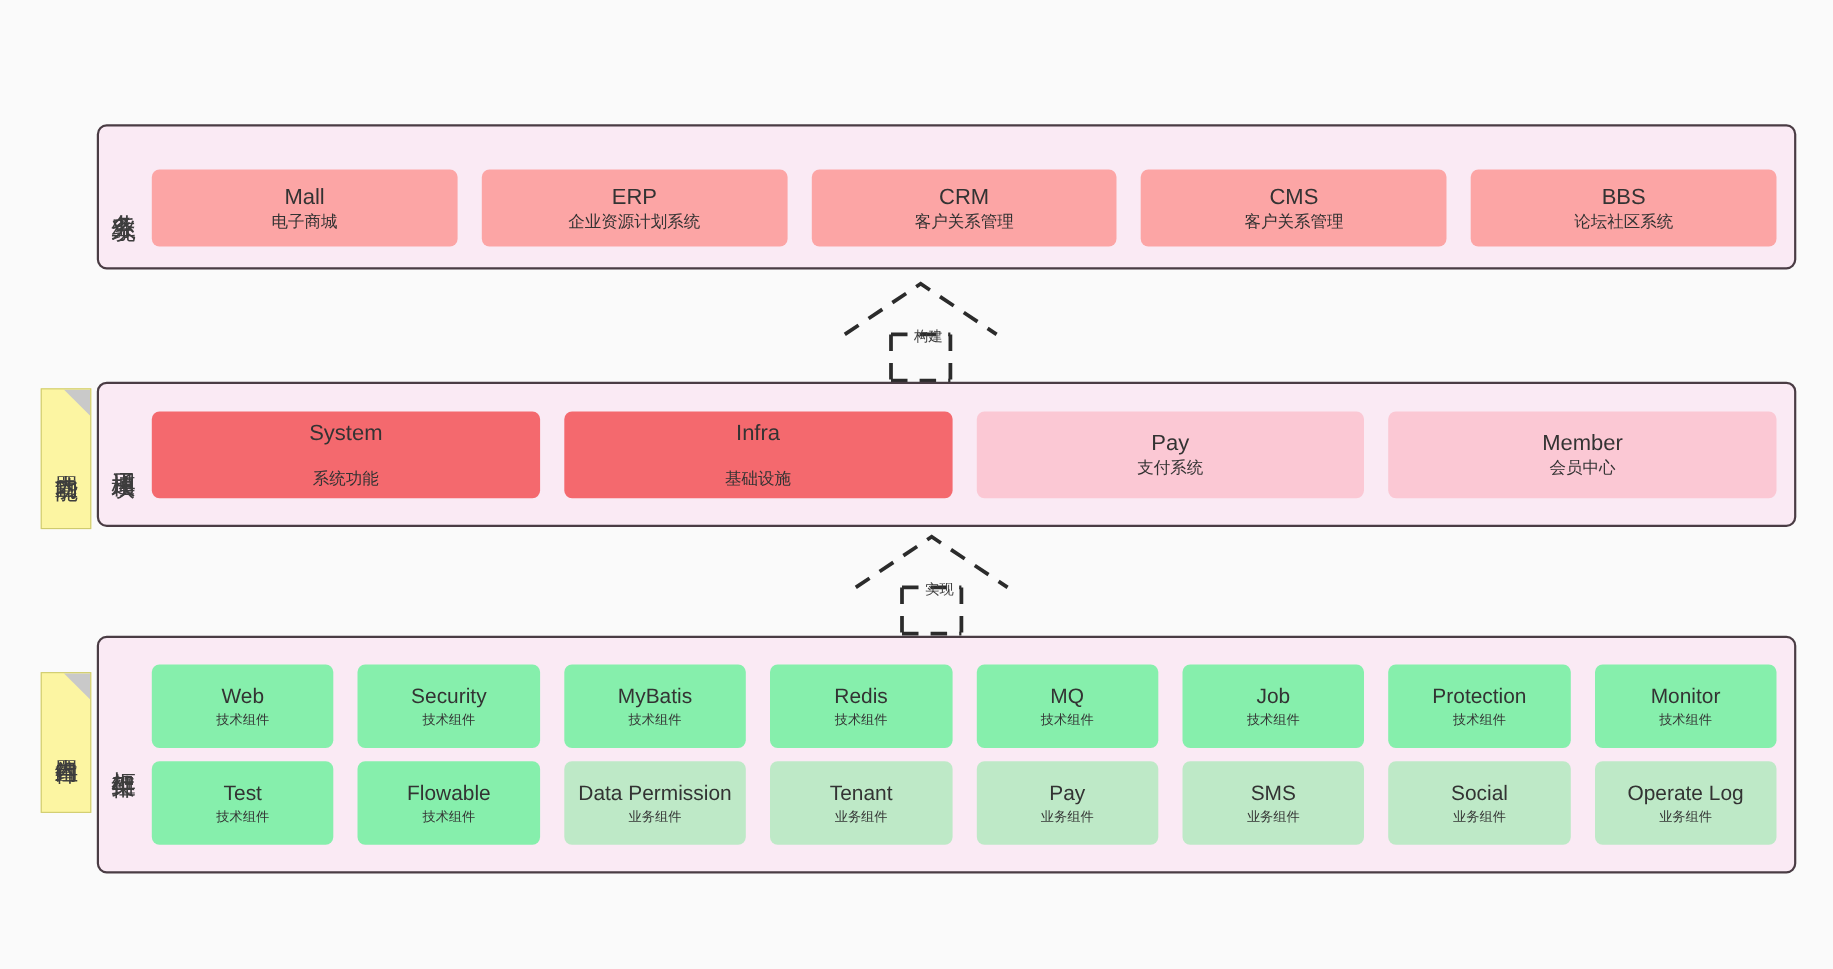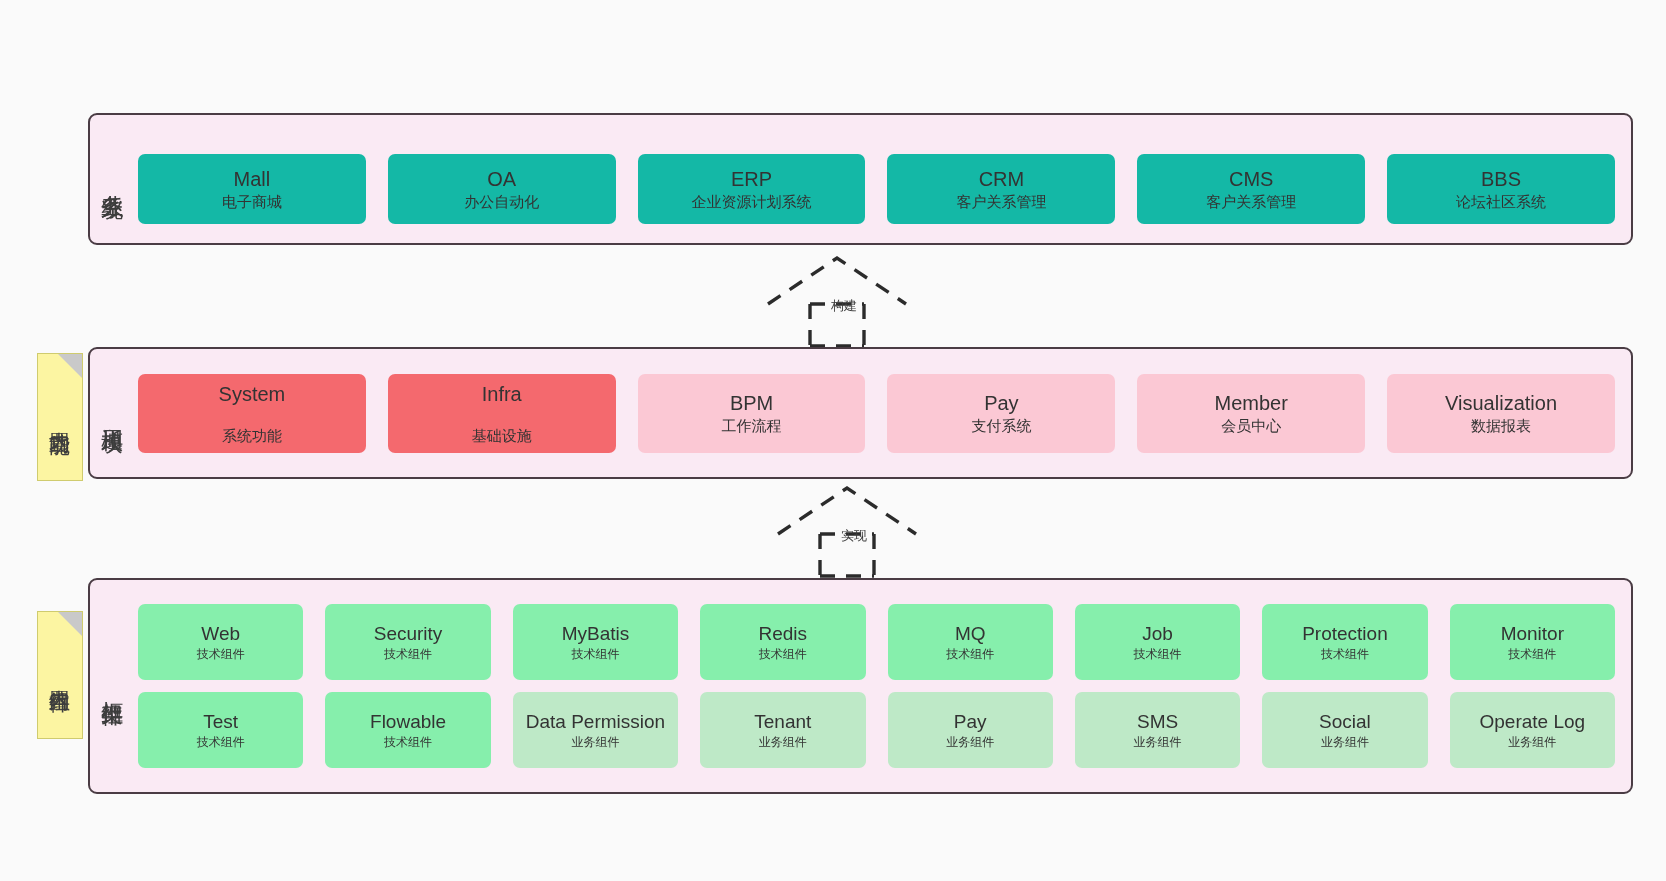--- a/index.html
+++ b/index.html
@@ -71,21 +71,21 @@
     text-align: center;
     box-sizing: border-box;
     padding: 4px 6px;
     line-height: 1.3;
   }
   .card .t1 { font-size: 20px; }
   .card .t2 { font-size: 15px; }
   .card.small .t1 { font-size: 19px; }
   .card.small .t2 { font-size: 12px; }
 
-  .c-blue       { background: #14b8a6; margin-top: 20px; }
+  .c-blue       { background: #fca5a5; margin-top: 20px; }
   .c-red        { background: #F4696E; gap: 19px; }
   .c-pink       { background: #FBC8D4; }
   .c-green      { background: #86efac; }
   .c-lightgreen { background: #BEE9C7; }
 
   
   #section-business { left: 88px;  top: 113px; width: 1545px; height: 132px; }
   #section-modules  { left: 88px;  top: 347px; width: 1545px; height: 132px; }
   #section-framework{ left: 88px;  top: 578px; width: 1545px; height: 216px; }
 
@@ -150,24 +150,20 @@
 
   <div class="section" id="section-business">
     <div class="section-label">业务系统</div>
     <div class="section-body">
       <div class="row">
         <div class="card c-blue">
           <span class="t1">Mall</span>
           <span class="t2">电子商城</span>
         </div>
         <div class="card c-blue">
-          <span class="t1">OA</span>
-          <span class="t2">办公自动化</span>
-        </div>
-        <div class="card c-blue">
           <span class="t1">ERP</span>
           <span class="t2">企业资源计划系统</span>
         </div>
         <div class="card c-blue">
           <span class="t1">CRM</span>
           <span class="t2">客户关系管理</span>
         </div>
         <div class="card c-blue">
           <span class="t1">CMS</span>
           <span class="t2">客户关系管理</span>
@@ -202,34 +198,26 @@
       <div class="row">
         <div class="card c-red">
           <span class="t1">System</span>
           <span class="t2">系统功能</span>
         </div>
         <div class="card c-red">
           <span class="t1">Infra</span>
           <span class="t2">基础设施</span>
         </div>
         <div class="card c-pink">
-          <span class="t1">BPM</span>
-          <span class="t2">工作流程</span>
-        </div>
-        <div class="card c-pink">
           <span class="t1">Pay</span>
           <span class="t2">支付系统</span>
         </div>
         <div class="card c-pink">
           <span class="t1">Member</span>
           <span class="t2">会员中心</span>
-        </div>
-        <div class="card c-pink">
-          <span class="t1">Visualization</span>
-          <span class="t2">数据报表</span>
         </div>
       </div>
     </div>
   </div>
 
   <div class="arrow" id="arrow-realize">
     <svg width="150" height="92" viewBox="0 0 150 92">
       <path d="M6 48 L75 2 L144 48" fill="none" stroke="#2b2b2b" stroke-width="3.4" stroke-dasharray="15 11" stroke-linecap="butt"></path>
       <path d="M48 48 L102 48" fill="none" stroke="#2b2b2b" stroke-width="3.4" stroke-dasharray="15 11"></path>
       <path d="M48 48 L48 90" fill="none" stroke="#2b2b2b" stroke-width="3.4" stroke-dasharray="15 11"></path>

